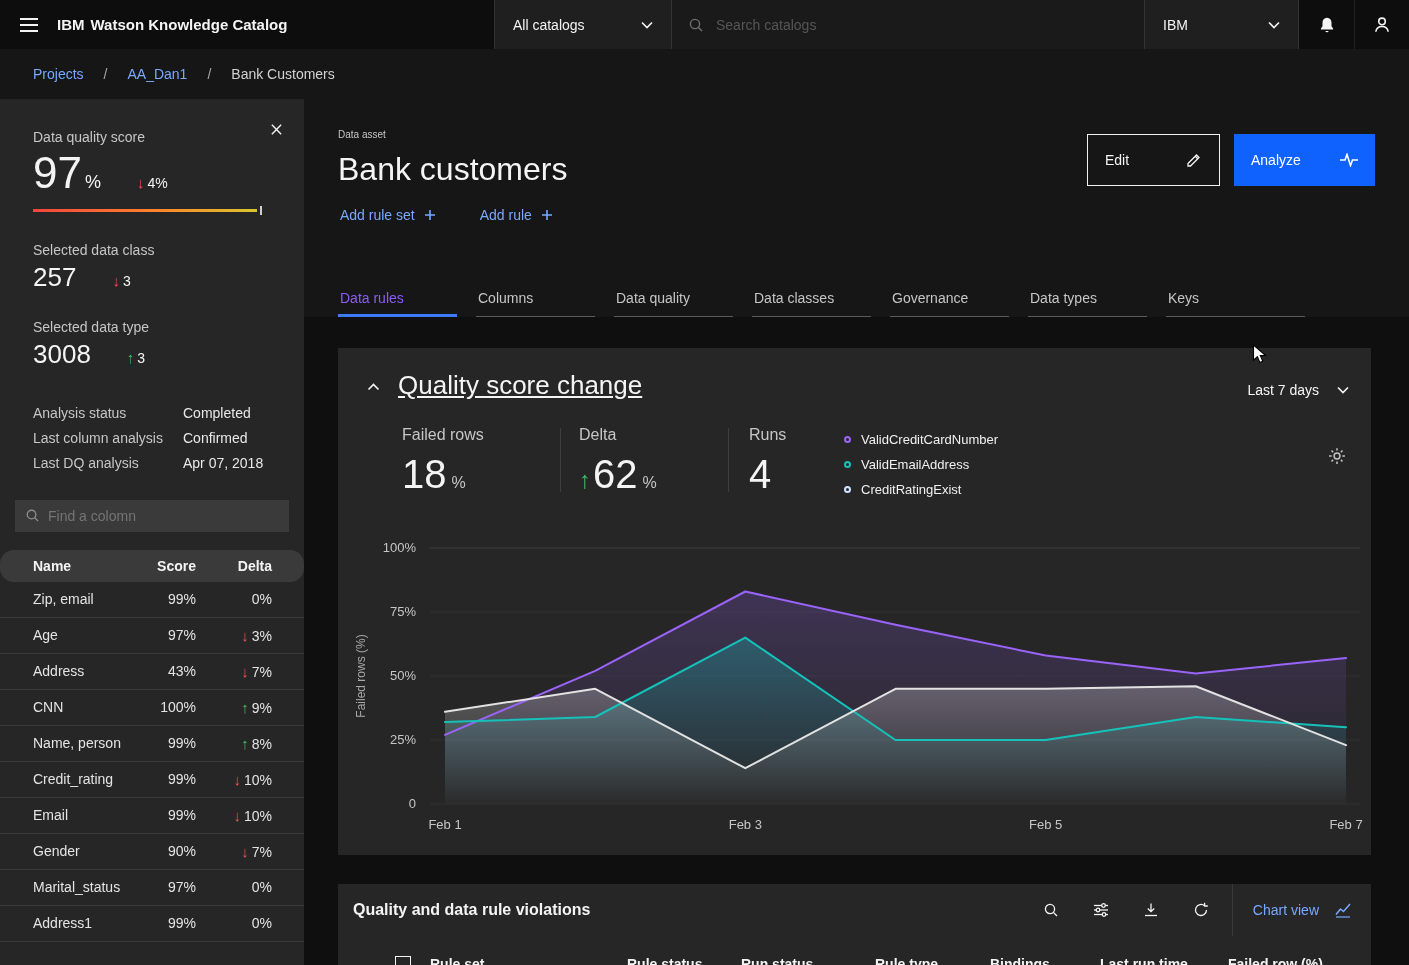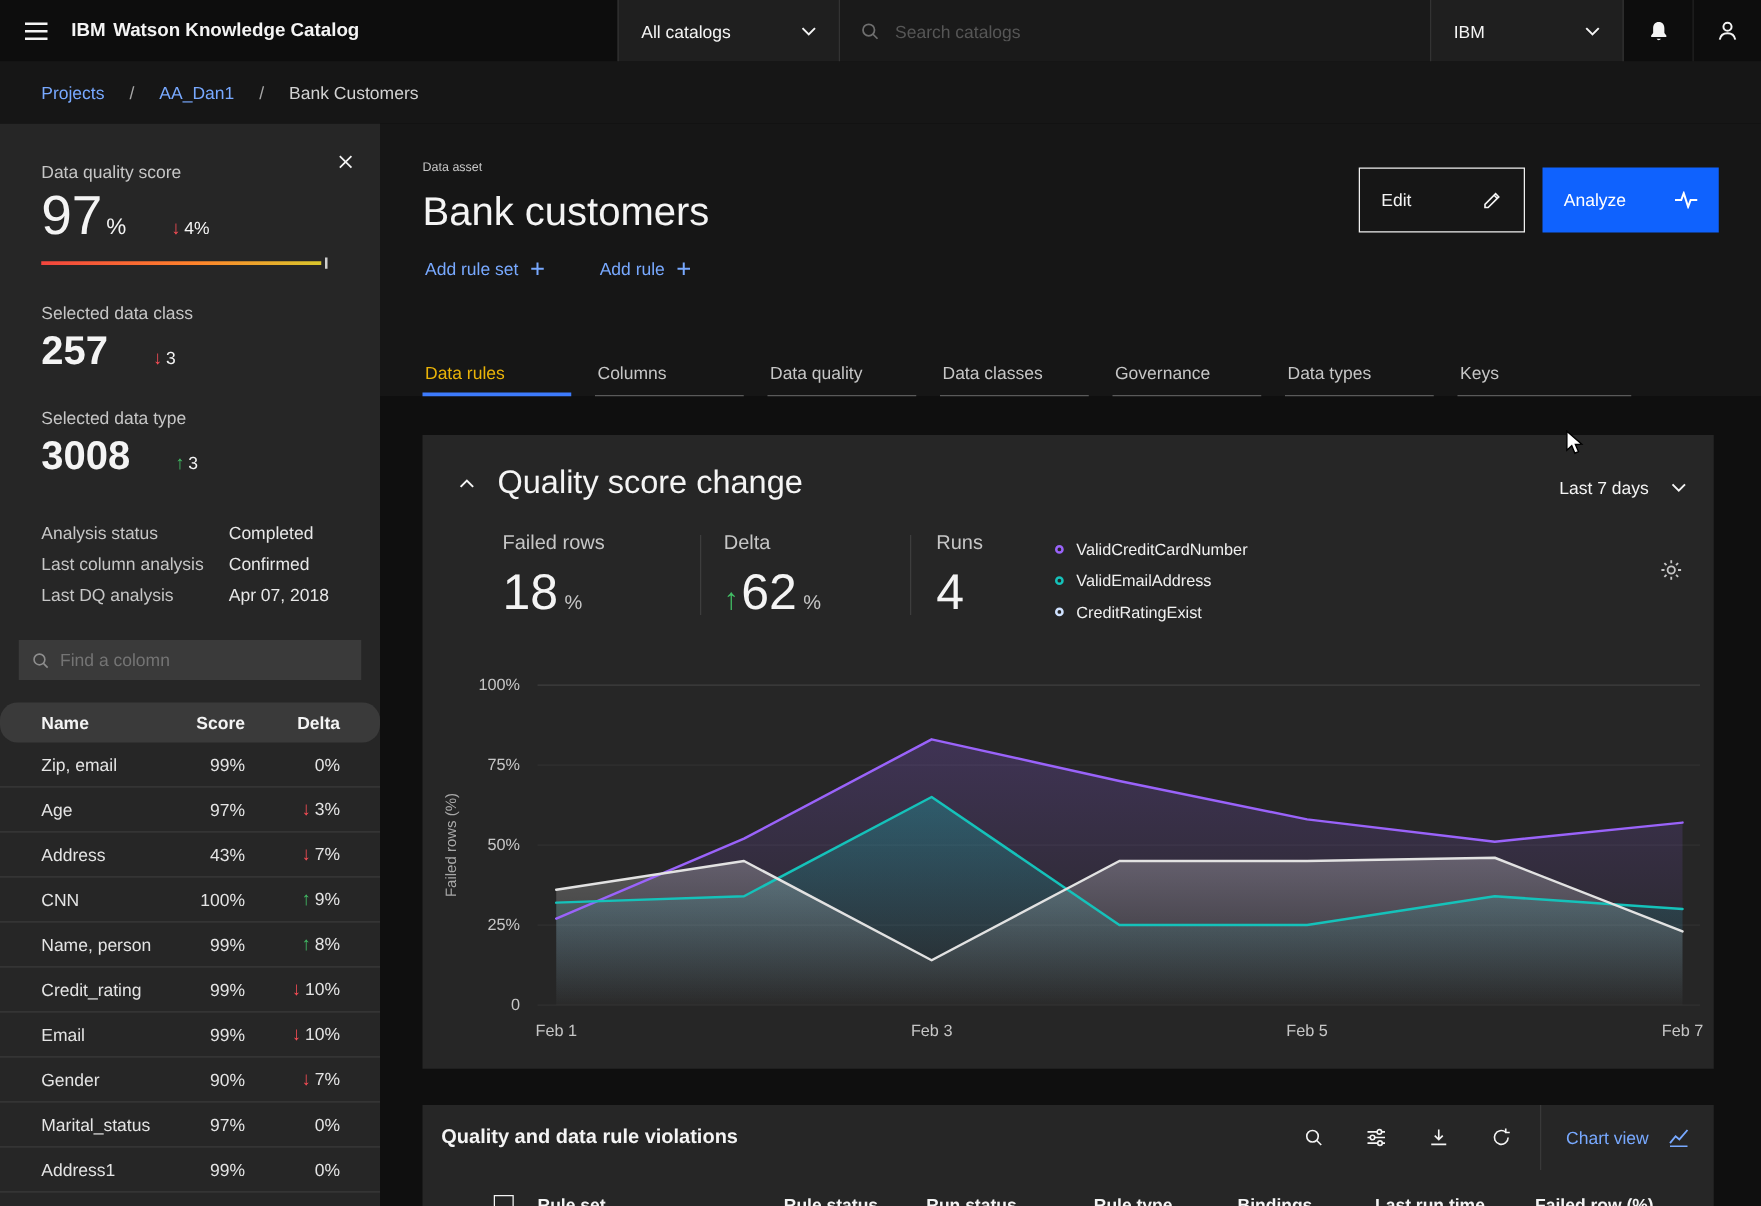--- a/index.html
+++ b/index.html
@@ -43,21 +43,21 @@
   .score-row{display:flex;align-items:baseline;margin-bottom:14px;}
   .score-big{font-size:44px;font-weight:400;line-height:1;color:#f4f4f4;}
   .score-unit{font-size:18px;margin-left:3px;color:#f4f4f4;}
   .delta-inline{display:flex;align-items:baseline;margin-left:36px;font-size:14px;color:#f4f4f4;}
   .arrow{margin-right:3px;font-size:15px;}
   .arrow.down{color:#fa4d56;}
   .arrow.up{color:#42be65;}
   .score-bar{position:relative;width:224px;height:3px;background:linear-gradient(90deg,#f2453d 0%,#ff832b 55%,#d9c62c 100%);margin-bottom:30px;}
   .score-marker{position:absolute;right:-5px;top:-3px;width:2px;height:9px;background:#cfcfcf;}
   .sb-num-row{display:flex;align-items:baseline;}
-  .sb-num{font-size:32px;font-weight:700;line-height:1.05;}
+  .sb-num{font-size:26px;font-weight:400;line-height:1.05;}
   .mb-class{margin-bottom:28px;}
   .mb-type{margin-bottom:32px;}
   .meta{margin:8px 0 24px;}
   .meta-row{display:flex;height:25px;align-items:center;font-size:14px;}
   .meta-label{width:150px;color:#c6c6c6;}
   .meta-value{color:#e8e8e8;}
   .sb-search{margin:0 15px 18px;height:32px;background:#3a3a3a;display:flex;align-items:center;padding:0 10px;gap:8px;}
   .sb-search input{background:transparent;border:0;outline:0;color:#f4f4f4;flex:1;font-size:14px;min-width:0;}
   .sb-search input::placeholder{color:#747474;}
   .col-head{height:32px;background:#3a3a3a;display:flex;align-items:center;padding:0 32px 0 33px;font-weight:700;color:#f4f4f4;border-radius:14px;}
@@ -70,28 +70,28 @@
   .main-top{height:218px;position:relative;background:#161616;flex:0 0 auto;}
   .asset-label{position:absolute;left:34px;top:30px;font-size:10px;color:#c6c6c6;}
   .asset-title{position:absolute;left:34px;top:52px;font-size:32px;font-weight:400;color:#f4f4f4;}
   .asset-links{position:absolute;left:36px;top:108px;display:flex;gap:44px;}
   .add-link{display:flex;align-items:center;gap:9px;color:#78a9ff;font-size:14px;cursor:pointer;}
   .edit-btn{position:absolute;right:189px;top:35px;width:133px;height:52px;border:1px solid #f0f0f0;color:#f4f4f4;display:flex;justify-content:space-between;align-items:center;padding:0 17px;font-size:14px;}
   .analyze-btn{position:absolute;right:34px;top:35px;width:141px;height:52px;background:#0f62fe;color:#fff;display:flex;justify-content:space-between;align-items:center;padding:0 17px;font-size:14px;}
   .tabs{position:absolute;bottom:0;left:34px;display:flex;}
   .tab{width:119px;margin-right:19px;height:35px;padding:8px 2px 0;font-size:14px;color:#c6c6c6;border-bottom:1px solid #5a5a5a;cursor:pointer;}
   .tab:last-child{width:139px;margin-right:0;}
-  .tab.active{color:#eab308;border-bottom:3px solid #3d7bfd;}
+  .tab.active{color:#8b5cf6;border-bottom:3px solid #3d7bfd;}
 
   
   .main-bottom{flex:1;padding:31px 34px 0;background:#0f0f0f;}
   .card{background:#262626;width:1033px;position:relative;}
   .qc-card{height:507px;margin-bottom:29px;}
   .collapse-btn{position:absolute;left:24px;top:28px;width:22px;height:22px;display:flex;align-items:center;justify-content:center;}
-  .qc-title{position:absolute;left:60px;top:22px;font-size:26px;font-weight:400;}
+  .qc-title{position:absolute;left:60px;top:22px;font-size:26px;font-weight:400;text-decoration:underline;}
   .qc-range{position:absolute;right:22px;top:34px;display:flex;align-items:center;gap:18px;font-size:14px;cursor:pointer;}
   .qc-metrics{position:absolute;left:64px;top:78px;display:flex;align-items:stretch;}
   .metric .m-label{font-size:16px;color:#c6c6c6;margin-bottom:10px;}
   .m-value{display:flex;align-items:baseline;font-size:40px;font-weight:300;line-height:1;color:#f4f4f4;}
   .m-unit{font-size:16px;color:#c6c6c6;margin-left:5px;}
   .m-arrow{font-size:24px;color:#42be65;margin-right:2px;font-weight:400;}
   .m1{width:158px;}
   .m2{width:167px;padding-left:18px;}
   .m3{width:90px;padding-left:20px;}
   .vdiv{width:1px;background:#3d3d3d;margin:2px 0;}

